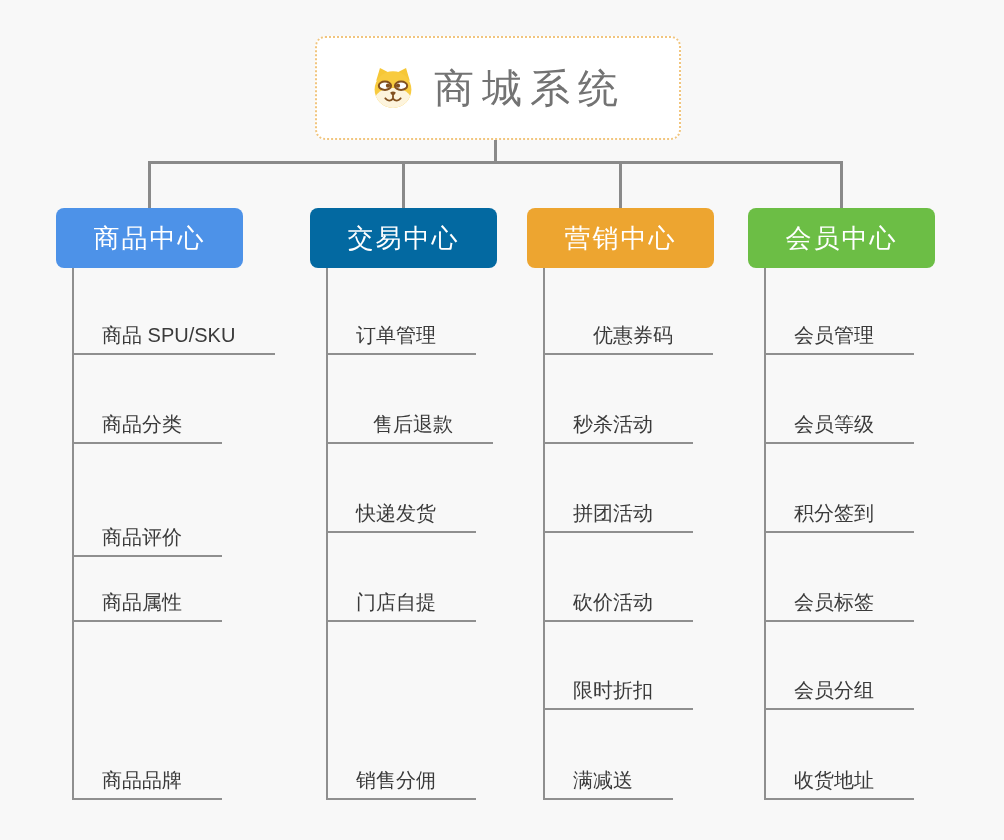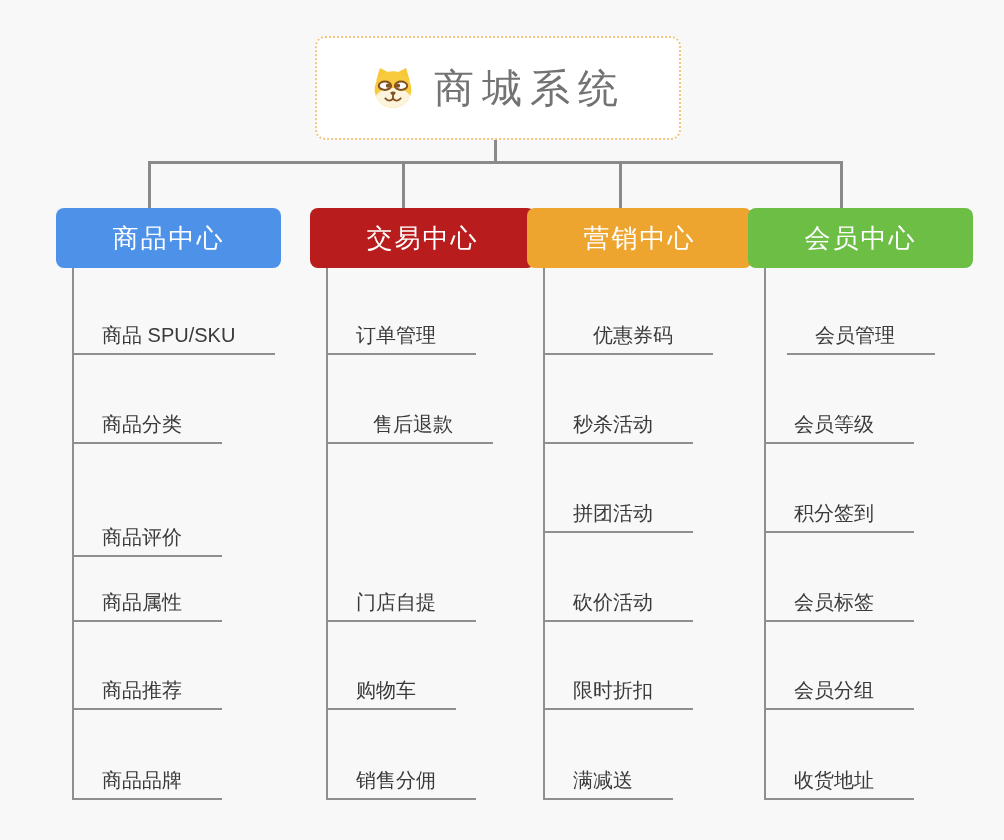--- a/index.html
+++ b/index.html
@@ -46,21 +46,21 @@
     position: absolute;
     background: #8a8a8a;
   }
   .conn-root-stub { left: 494px; top: 138px; width: 3px; height: 25px; }
   .conn-hbar      { left: 148px; top: 161px; width: 695px; height: 3px; }
   .conn-drop      { top: 164px; width: 3px; height: 44px; }
   
   .branch-box {
     position: absolute;
     top: 208px;
-    width: 225px;
+    width: 187px;
     height: 60px;
     border-radius: 8px;
     display: flex;
     align-items: center;
     justify-content: center;
   }
   .branch-label {
     color: #ffffff;
     font-size: 26px;
     letter-spacing: 2px;
@@ -130,43 +130,40 @@
   </div>
         <div class="topic-item" style="top: 138px; border-bottom-color: rgb(143, 143, 143);">
     <span class="topic-label">商品分类</span>
   </div>
         <div class="topic-item" style="top: 227px; border-bottom-color: rgb(143, 143, 143); margin-top: 24px;">
     <span class="topic-label">商品评价</span>
   </div>
         <div class="topic-item" style="top: 316px; border-bottom-color: rgb(143, 143, 143);">
     <span class="topic-label">商品属性</span>
   </div>
-        <div class="topic-item" style="top: 404px; border-bottom-color: rgb(143, 143, 143);">
-    <span class="topic-label">商品推荐</span>
-  </div>
         <div class="topic-item" style="top: 494px; border-bottom-color: rgb(143, 143, 143); text-align: center;">
     <span class="topic-label">商品品牌</span>
   </div>
       </div>
       <div class="conn conn-drop" style="left: 401.5px; background: rgb(138, 138, 138);"></div>
-      <div class="branch-box" style="left: 310px; background: #b91c1c;">
+      <div class="branch-box" style="left: 310px; background: #0369a1;">
         <span class="branch-label">交易中心</span>
       </div>
       <div class="branch-column" style="left: 326px; border-left-color: rgb(143, 143, 143);">
         <div class="topic-item" style="top: 49px; border-bottom-color: rgb(143, 143, 143);">
     <span class="topic-label">订单管理</span>
   </div>
         <div class="topic-item" style="top: 138px; border-bottom-color: rgb(143, 143, 143); padding-left: 45px;">
     <span class="topic-label">售后退款</span>
   </div>
+        <div class="topic-item" style="top: 227px; border-bottom-color: rgb(143, 143, 143);">
+    <span class="topic-label">快递发货</span>
+  </div>
         <div class="topic-item" style="top: 316px; border-bottom-color: rgb(143, 143, 143);">
     <span class="topic-label">门店自提</span>
-  </div>
-        <div class="topic-item" style="top: 404px; border-bottom-color: rgb(143, 143, 143);">
-    <span class="topic-label">购物车</span>
   </div>
         <div class="topic-item" style="top: 494px; border-bottom-color: rgb(143, 143, 143);">
     <span class="topic-label">销售分佣</span>
   </div>
       </div>
       <div class="conn conn-drop" style="left: 618.5px; background: rgb(138, 138, 138);"></div>
       <div class="branch-box" style="left: 527px; background: rgb(237, 165, 48);">
         <span class="branch-label">营销中心</span>
       </div>
       <div class="branch-column" style="left: 543px; border-left-color: rgb(143, 143, 143);">
@@ -187,21 +184,21 @@
   </div>
         <div class="topic-item" style="top: 494px; border-bottom-color: rgb(143, 143, 143);">
     <span class="topic-label">满减送</span>
   </div>
       </div>
       <div class="conn conn-drop" style="left: 839.5px; background: rgb(138, 138, 138);"></div>
       <div class="branch-box" style="left: 748px; background: rgb(108, 190, 69);">
         <span class="branch-label">会员中心</span>
       </div>
       <div class="branch-column" style="left: 764px; border-left-color: rgb(143, 143, 143);">
-        <div class="topic-item" style="top: 49px; border-bottom-color: rgb(143, 143, 143); margin-left: 21px;">
+        <div class="topic-item" style="top: 49px; border-bottom-color: rgb(143, 143, 143);">
     <span class="topic-label">会员管理</span>
   </div>
         <div class="topic-item" style="top: 138px; border-bottom-color: rgb(143, 143, 143);">
     <span class="topic-label">会员等级</span>
   </div>
         <div class="topic-item" style="top: 227px; border-bottom-color: rgb(143, 143, 143);">
     <span class="topic-label">积分签到</span>
   </div>
         <div class="topic-item" style="top: 316px; border-bottom-color: rgb(143, 143, 143);">
     <span class="topic-label">会员标签</span>

